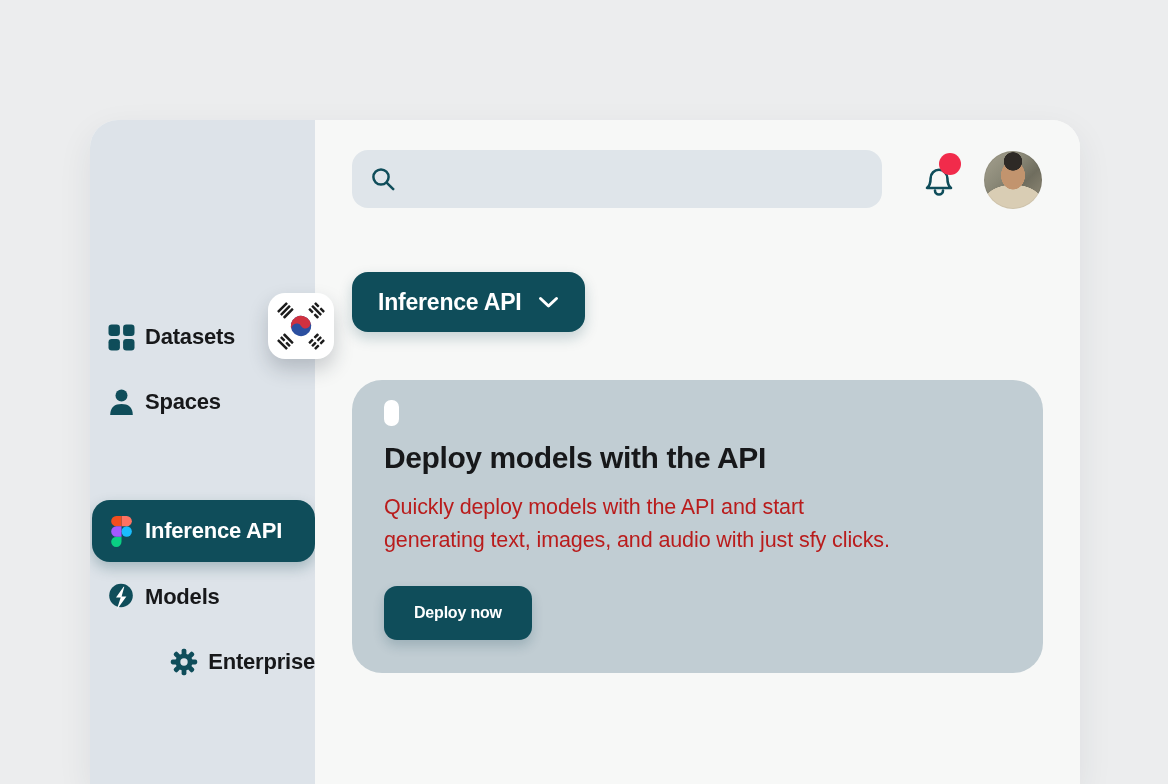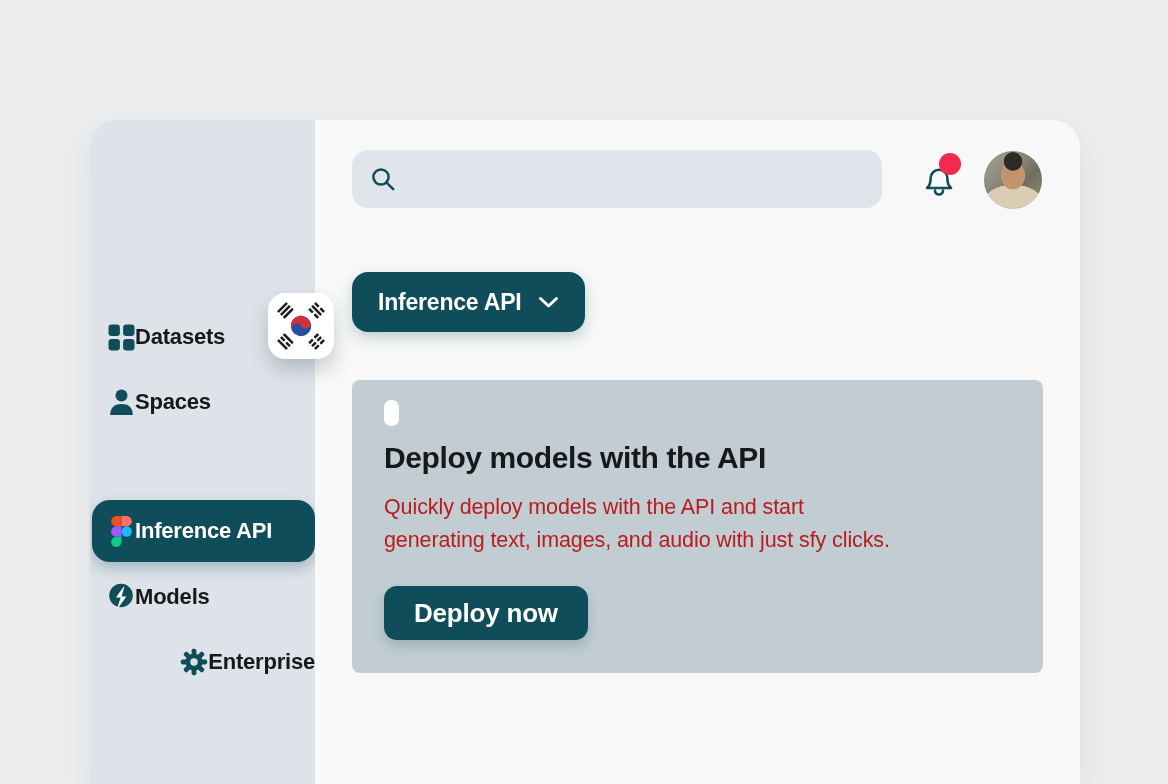--- a/index.html
+++ b/index.html
@@ -19,21 +19,21 @@
   .app-window{
     position:absolute;left:90px;top:120px;width:990px;height:664px;
     border-radius:28px 28px 0 0;overflow:hidden;
     box-shadow:0 12px 34px rgba(40,50,60,.08);
     background:var(--main-bg);
   }
   
   .sidebar{position:absolute;left:0;top:0;width:225px;height:100%;background:var(--sidebar-bg);}
   .nav-item{
     position:absolute;left:2px;width:223px;height:62px;
-    display:flex;align-items:center;gap:0;padding-left:15px;
+    display:flex;align-items:center;gap:10px;padding-left:15px;
     border-radius:18px;cursor:pointer;
   }
   .nav-item .nav-icon{width:28px;height:30px;display:flex;align-items:center;justify-content:center;flex:0 0 28px;}
   .nav-item .nav-label{font-size:22px;font-weight:600;color:var(--text-dark);letter-spacing:-.2px;white-space:nowrap;}
   .nav-item.selected{background:var(--teal);box-shadow:0 6px 14px rgba(15,67,80,.28);}
   .nav-item.selected .nav-label{color:#ffffff;}
   .icon-fill{fill:var(--teal);}
   
   .flag-badge{
     position:absolute;left:178px;top:173px;width:66px;height:66px;
@@ -71,35 +71,35 @@
   .dropdown{
     position:absolute;left:37px;top:152px;height:60px;padding:0 26px;
     display:flex;align-items:center;gap:16px;border:none;cursor:pointer;
     background:var(--teal);border-radius:16px;
     box-shadow:0 6px 14px rgba(15,67,80,.22);
   }
   .dropdown span{color:#ffffff;font-size:23px;font-weight:700;letter-spacing:-.2px;font-family:inherit;}
   
   .card{
     position:absolute;left:37px;top:260px;width:691px;height:293px;
-    background:var(--card-bg);border-radius:8px;padding:20px 32px 0 32px;
+    background:var(--card-bg);border-radius:30px;padding:20px 32px 0 32px;
   }
   .cursor-pill{width:15px;height:26px;background:#ffffff;border-radius:7px;}
   .card h1{
     margin-top:14px;font-size:30px;line-height:36px;font-weight:700;
     color:var(--text-dark);letter-spacing:-.4px;
   }
   .card p{
     margin-top:15px;font-size:21.5px;line-height:33px;color:#b91c1c;
     white-space:pre-line;letter-spacing:-.1px;
   }
   .deploy-btn{
     margin-top:29px;height:54px;padding:0 30px;border:none;cursor:pointer;
     background:var(--teal);color:#ffffff;border-radius:13px;
-    font-size:26px;font-weight:700;font-family:inherit;letter-spacing:-.2px;
+    font-size:16px;font-weight:700;font-family:inherit;letter-spacing:-.2px;
     box-shadow:0 6px 12px rgba(15,67,80,.20);
   }
 </style>
 </head>
 <body>
 
 <div class="stage">
   <div class="app-window">
 
     <aside class="sidebar">

